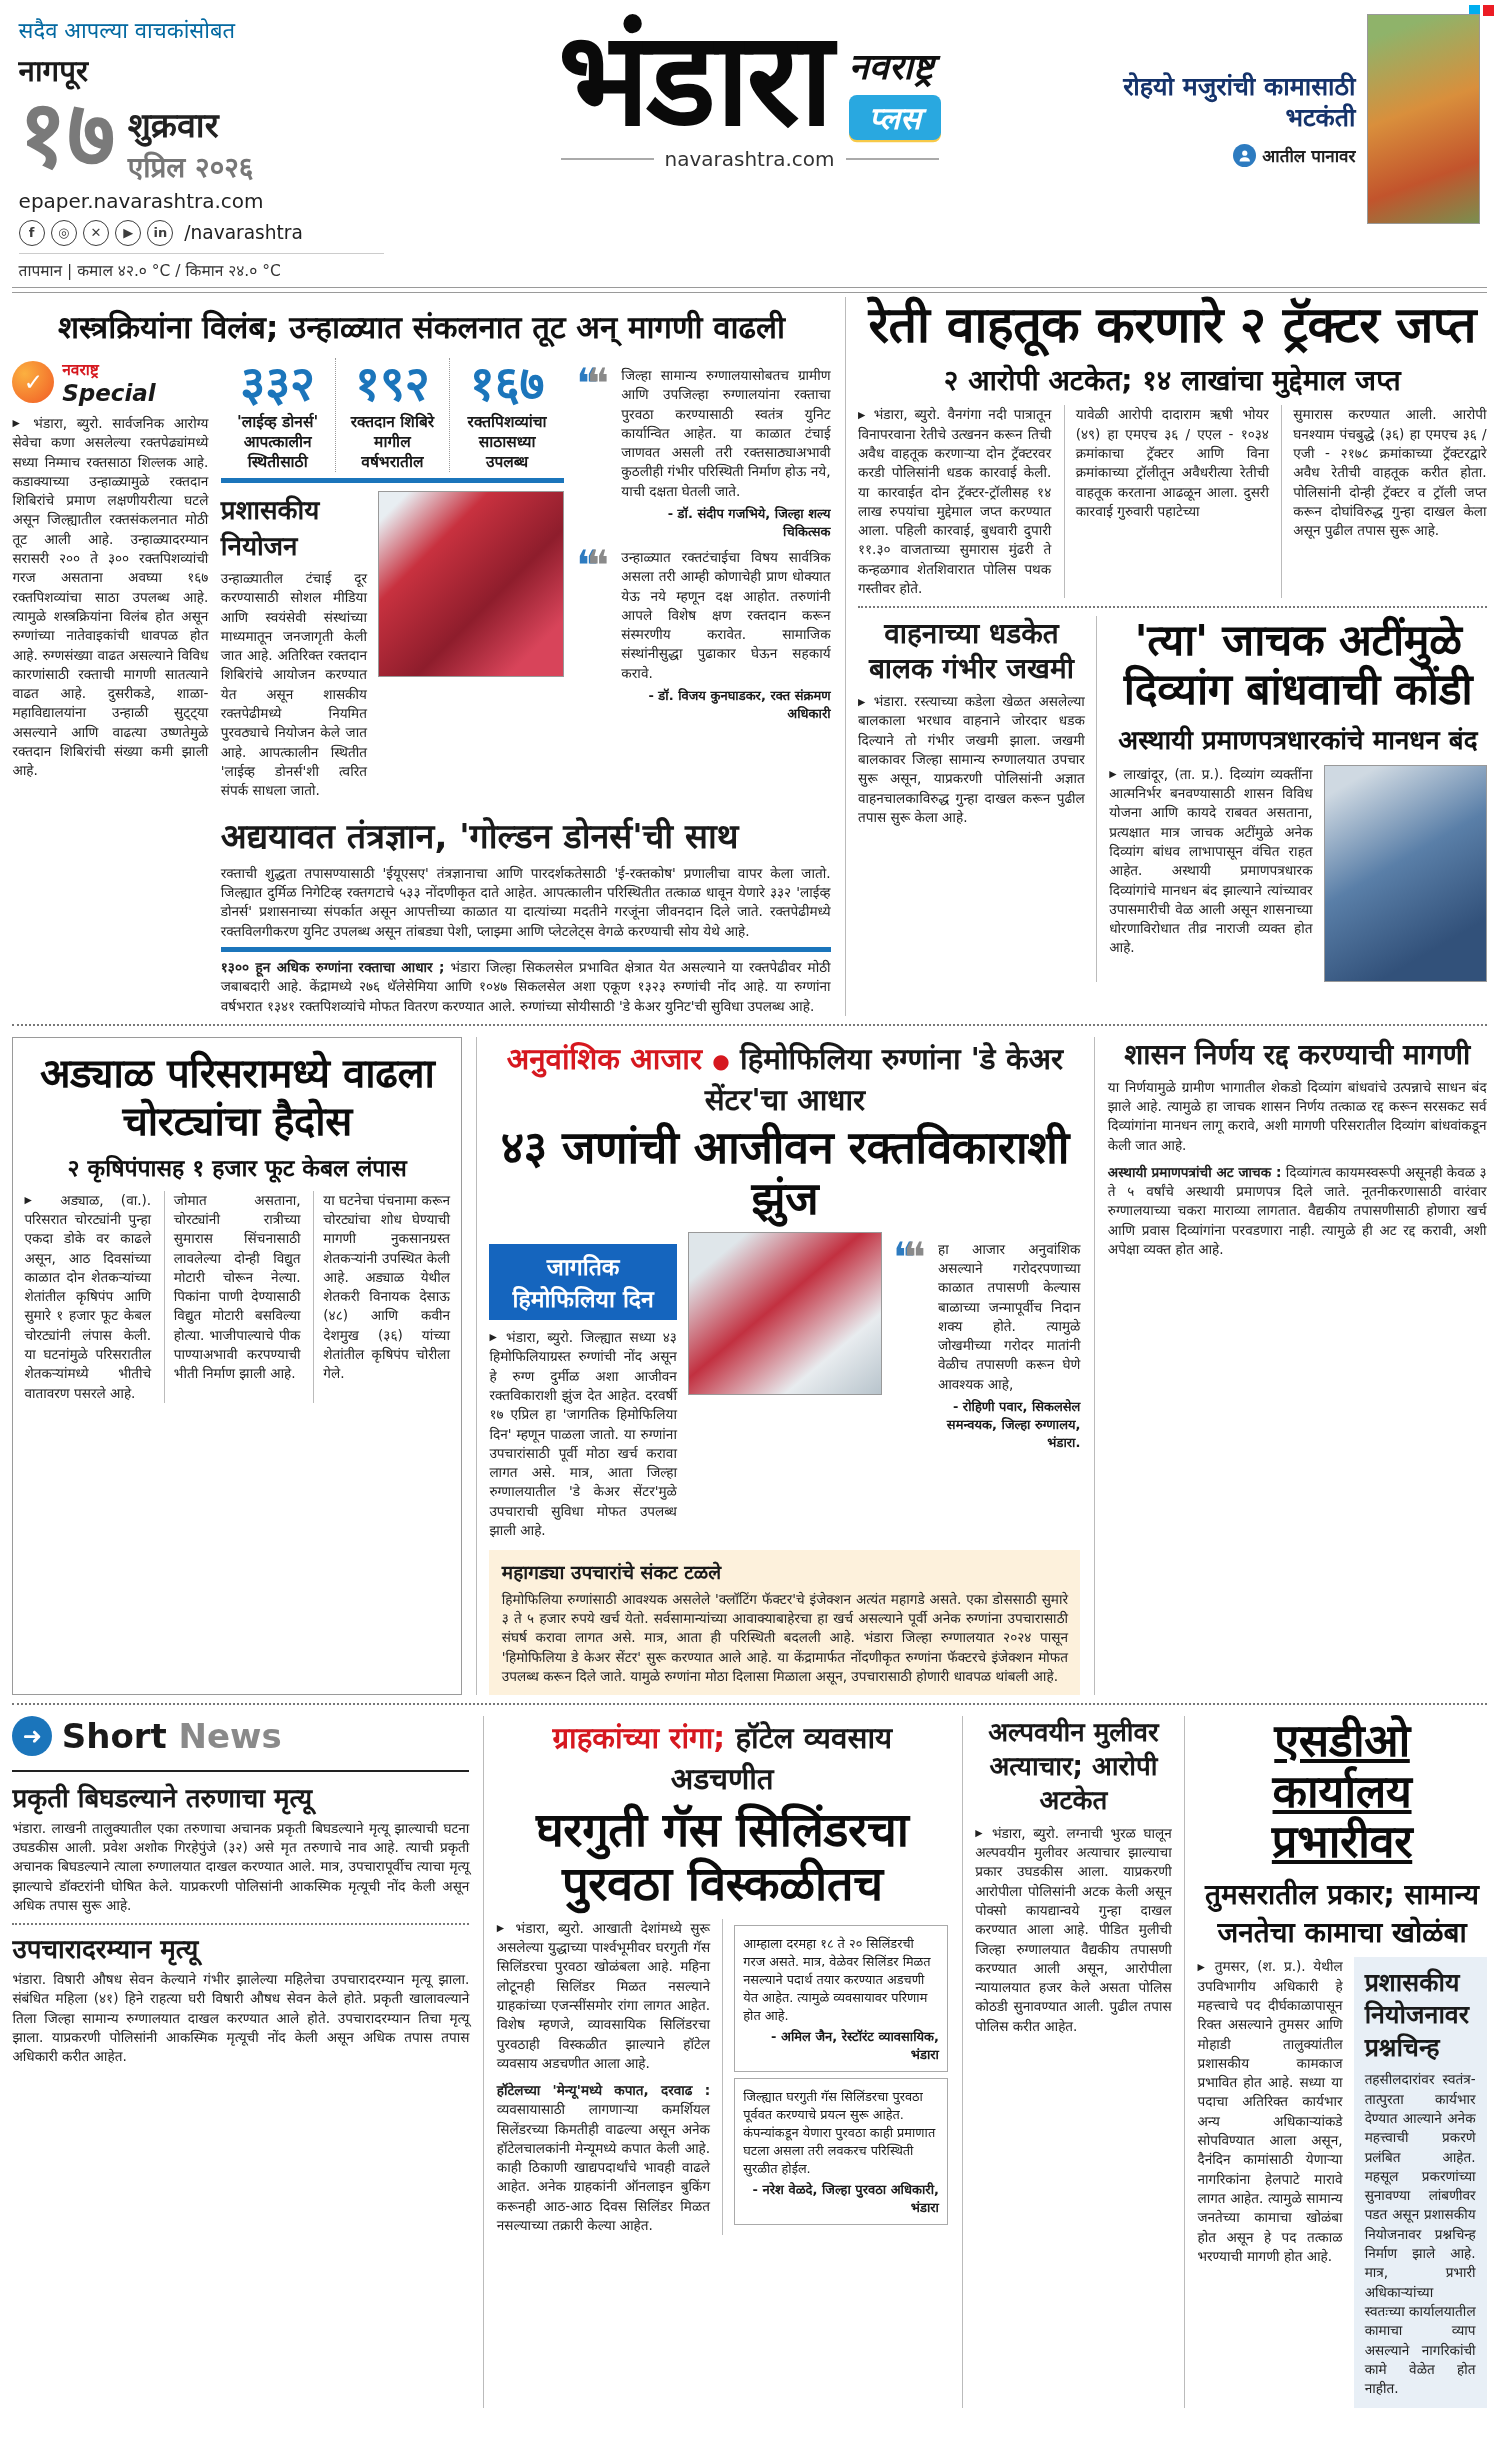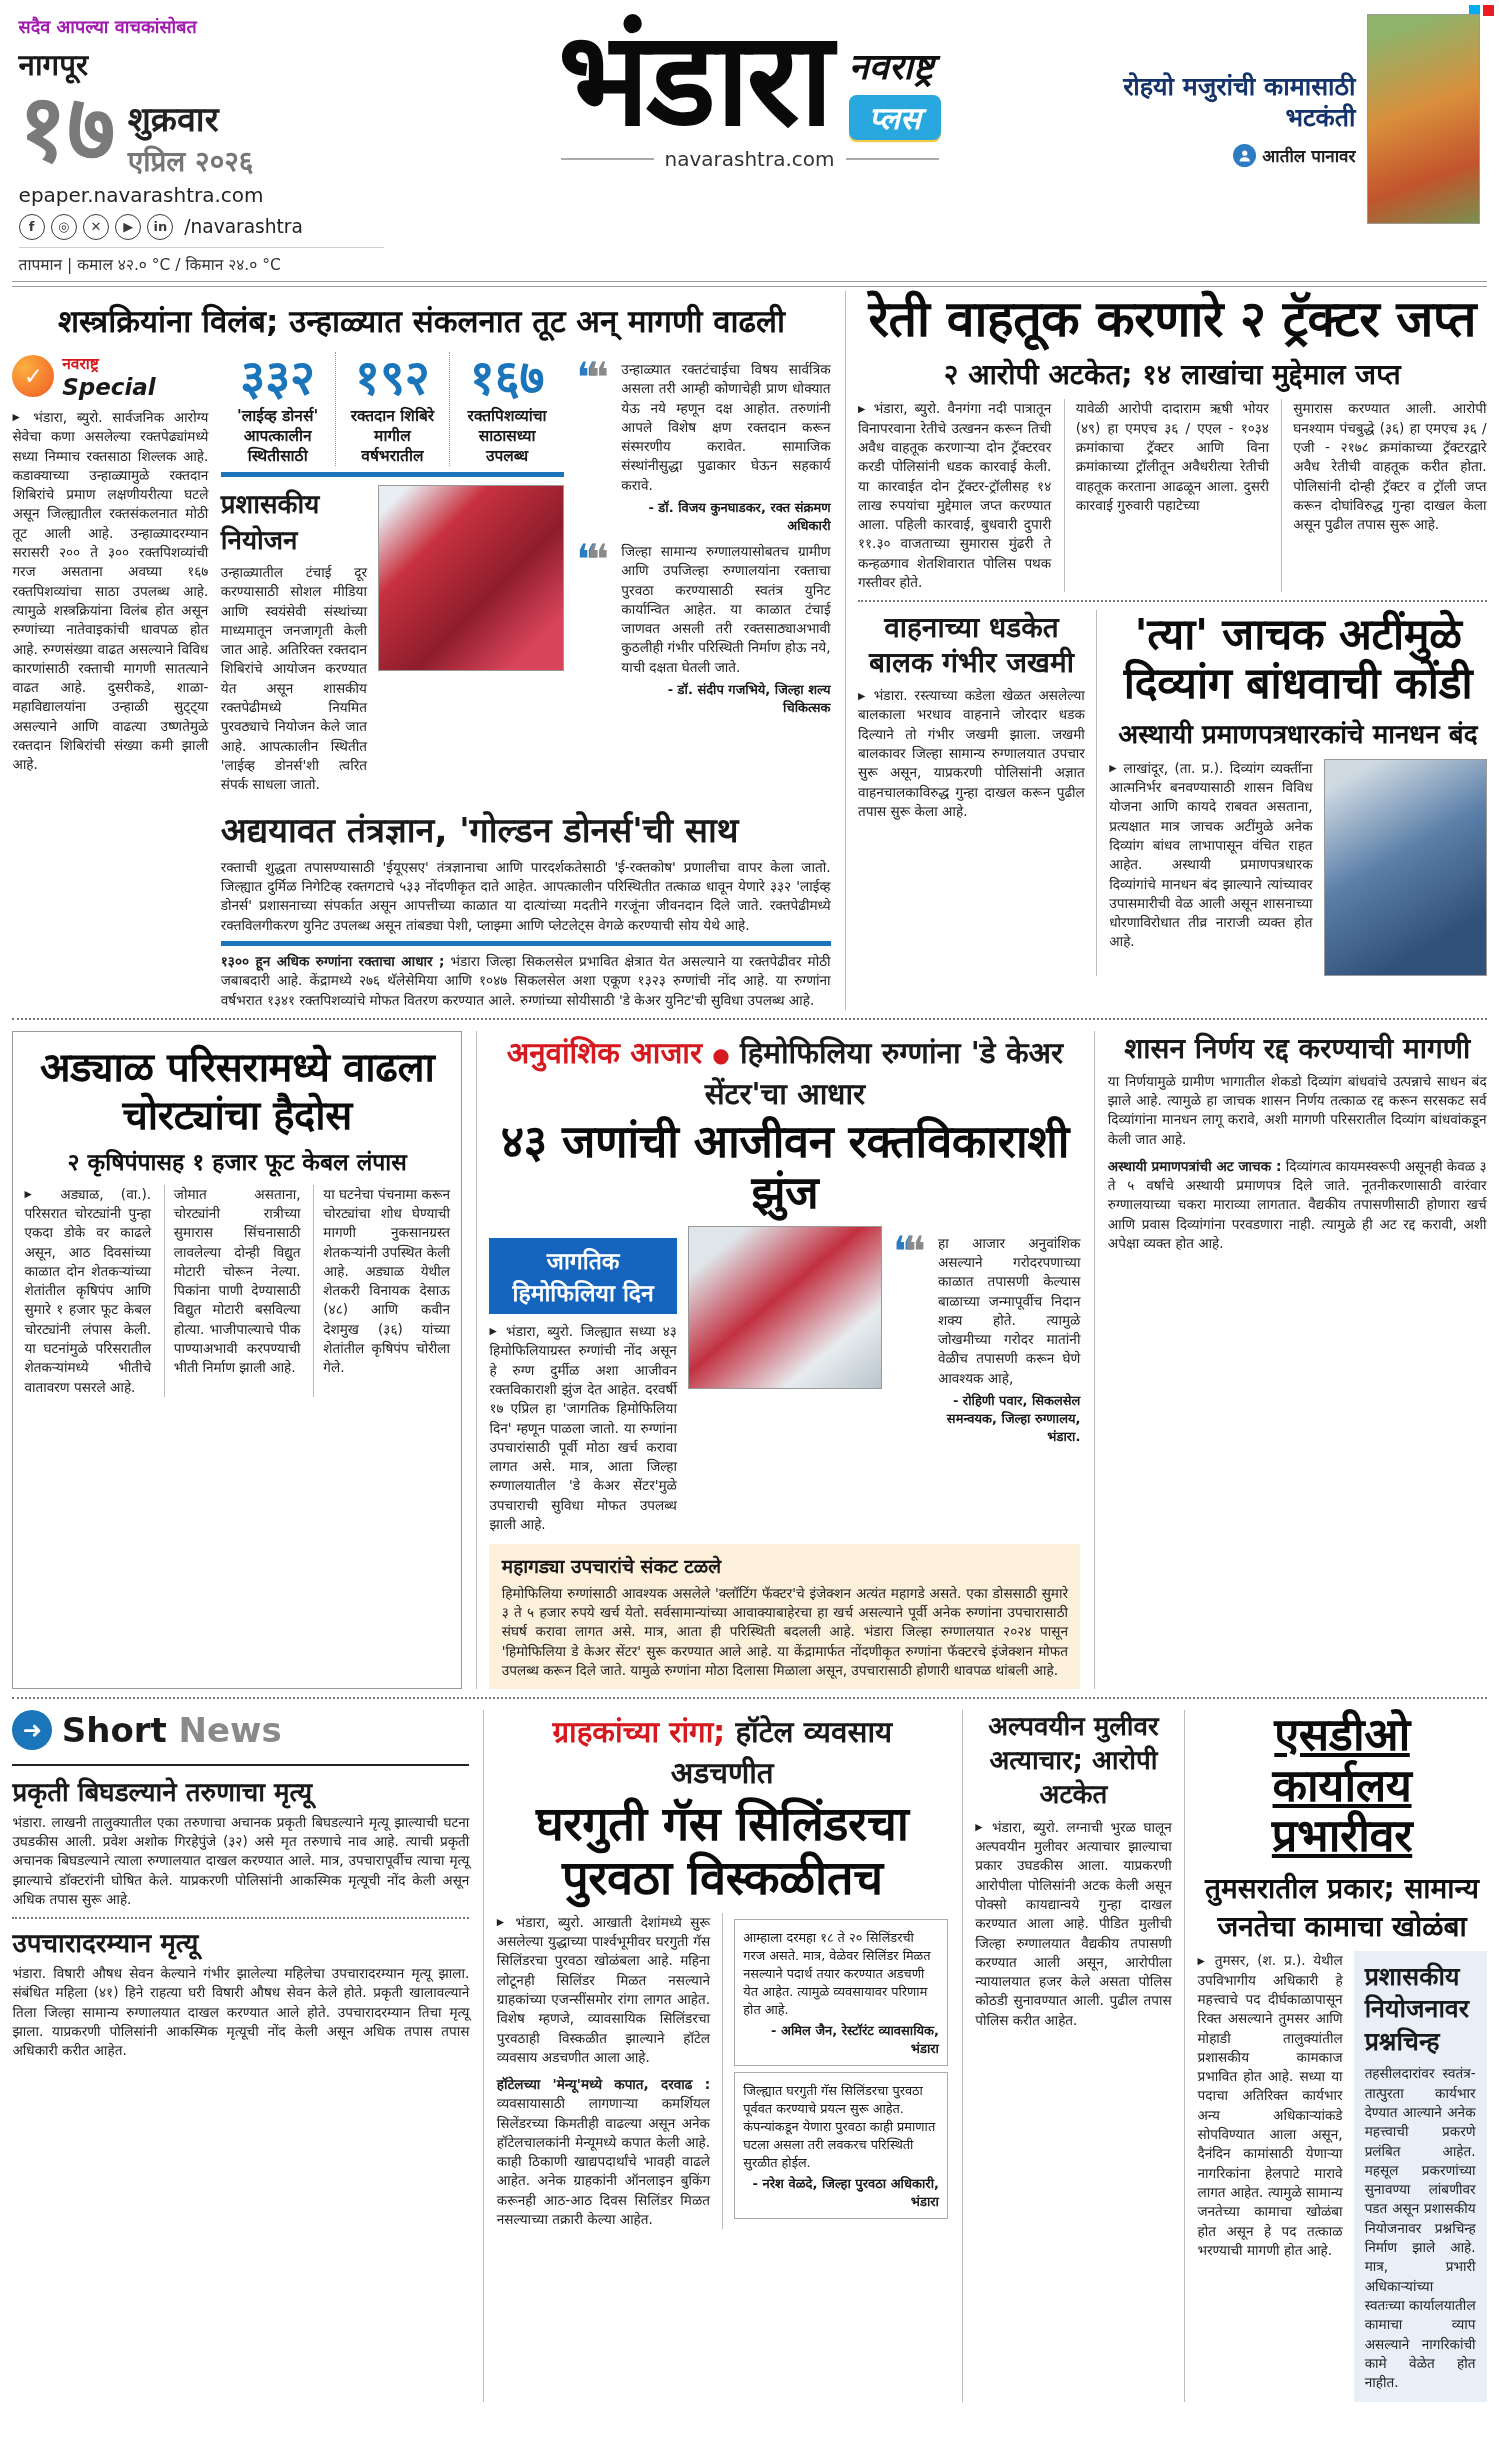--- a/index.html
+++ b/index.html
@@ -22,21 +22,21 @@
   .quote { position:relative; padding-left:45px; margin:7.8px 0; }
   .qm { position:absolute; left:0; top:-3.1px; font-size:42px; line-height:1; }
   .qm::before { content:"❝"; color:#2d7bc0; }
   .qm::after { content:"❝"; color:#8a8a8a; margin-left:-12.4px; }
   .cols3 { display:flex; gap:12.4px; }
   .cols3 > div { flex:1; }
   .vline { border-left:0.8px solid #bbb; }
   
   .hdr { display:flex; align-items:flex-start; gap:15.5px; padding:4.7px 6.2px 1.6px; }
   .hdr-left { width:365px; }
-  .tagline { font-size:18px; color:#a21caf; font-weight:700; }
+  .tagline { font-size:22px; color:#0369a1; font-weight:400; }
   .city { font-size:29.5px; font-weight:800; margin-top:4.7px; }
   .daterow { display:flex; gap:12.4px; align-items:flex-start; }
   .daynum { font-size:93px; font-weight:800; color:#7a7a7a; line-height:.95; }
   .weekday { font-size:34px; font-weight:800; color:#222; margin-top:11px; }
   .monthyear { font-size:28px; color:#777; font-weight:700; }
   .epaper { font-size:20px; color:#222; margin-top:4.7px; }
   .socrow { display:flex; align-items:center; gap:6.2px; margin-top:6.2px; }
   .soc { width:26px; height:26px; border:1.9px solid #3c3c3c; border-radius:50%; color:#3c3c3c;
          display:inline-flex; align-items:center; justify-content:center; font-size:13px; font-weight:800; }
   .handle { font-size:18.6px; color:#222; margin-left:4.7px; }
@@ -229,27 +229,27 @@
                 <div class="admin">
                   <div class="admin-head">प्रशासकीय नियोजन</div>
                   <p class="body-txt">उन्हाळ्यातील टंचाई दूर करण्यासाठी सोशल मीडिया आणि स्वयंसेवी संस्थांच्या माध्यमातून जनजागृती केली जात आहे. अतिरिक्त रक्तदान शिबिरांचे आयोजन करण्यात येत असून शासकीय रक्तपेढीमध्ये नियमित पुरवठ्याचे नियोजन केले जात आहे. आपत्कालीन स्थितीत 'लाईव्ह डोनर्स'शी त्वरित संपर्क साधला जातो.</p>
                 </div>
                 <div class="blood-photo photo"></div>
               </div>
             </div>
             <div style="flex:1;">
               <div class="quote">
                 <span class="qm"></span>
-                <p class="body-txt">उन्हाळ्यात रक्तटंचाईचा विषय सार्वत्रिक असला तरी आम्ही कोणाचेही प्राण धोक्यात येऊ नये म्हणून दक्ष आहोत. तरुणांनी आपले विशेष क्षण रक्तदान करून संस्मरणीय करावेत. सामाजिक संस्थांनीसुद्धा पुढाकार घेऊन सहकार्य करावे.</p>
-                <div class="attr">- डॉ. विजय कुनघाडकर, रक्त संक्रमण अधिकारी</div>
+                <p class="body-txt">जिल्हा सामान्य रुग्णालयासोबतच ग्रामीण आणि उपजिल्हा रुग्णालयांना रक्ताचा पुरवठा करण्यासाठी स्वतंत्र युनिट कार्यान्वित आहेत. या काळात टंचाई जाणवत असली तरी रक्तसाठ्याअभावी कुठलीही गंभीर परिस्थिती निर्माण होऊ नये, याची दक्षता घेतली जाते.</p>
+                <div class="attr">- डॉ. संदीप गजभिये, जिल्हा शल्य चिकित्सक</div>
               </div>
               <div class="quote">
                 <span class="qm"></span>
-                <p class="body-txt">जिल्हा सामान्य रुग्णालयासोबतच ग्रामीण आणि उपजिल्हा रुग्णालयांना रक्ताचा पुरवठा करण्यासाठी स्वतंत्र युनिट कार्यान्वित आहेत. या काळात टंचाई जाणवत असली तरी रक्तसाठ्याअभावी कुठलीही गंभीर परिस्थिती निर्माण होऊ नये, याची दक्षता घेतली जाते.</p>
-                <div class="attr">- डॉ. संदीप गजभिये, जिल्हा शल्य चिकित्सक</div>
+                <p class="body-txt">उन्हाळ्यात रक्तटंचाईचा विषय सार्वत्रिक असला तरी आम्ही कोणाचेही प्राण धोक्यात येऊ नये म्हणून दक्ष आहोत. तरुणांनी आपले विशेष क्षण रक्तदान करून संस्मरणीय करावेत. सामाजिक संस्थांनीसुद्धा पुढाकार घेऊन सहकार्य करावे.</p>
+                <div class="attr">- डॉ. विजय कुनघाडकर, रक्त संक्रमण अधिकारी</div>
               </div>
             </div>
           </div>
           <h2 class="tech-head">अद्ययावत तंत्रज्ञान, 'गोल्डन डोनर्स'ची साथ</h2>
           <p class="body-txt">रक्ताची शुद्धता तपासण्यासाठी 'ईयूएसए' तंत्रज्ञानाचा आणि पारदर्शकतेसाठी 'ई-रक्तकोष' प्रणालीचा वापर केला जातो. जिल्ह्यात दुर्मिळ निगेटिव्ह रक्तगटाचे ५३३ नोंदणीकृत दाते आहेत. आपत्कालीन परिस्थितीत तत्काळ धावून येणारे ३३२ 'लाईव्ह डोनर्स' प्रशासनाच्या संपर्कात असून आपत्तीच्या काळात या दात्यांच्या मदतीने गरजूंना जीवनदान दिले जाते. रक्तपेढीमध्ये रक्तविलगीकरण युनिट उपलब्ध असून तांबड्या पेशी, प्लाझ्मा आणि प्लेटलेट्स वेगळे करण्याची सोय येथे आहे.</p>
           <div class="rule-blue"></div>
           <p class="body-txt sickle">
             <b>१३०० हून अधिक रुग्णांना रक्ताचा आधार ;</b>
             <span>भंडारा जिल्हा सिकलसेल प्रभावित क्षेत्रात येत असल्याने या रक्तपेढीवर मोठी जबाबदारी आहे. केंद्रामध्ये २७६ थॅलेसेमिया आणि १०४७ सिकलसेल अशा एकूण १३२३ रुग्णांची नोंद आहे. या रुग्णांना वर्षभरात १३४१ रक्तपिशव्यांचे मोफत वितरण करण्यात आले. रुग्णांच्या सोयीसाठी 'डे केअर युनिट'ची सुविधा उपलब्ध आहे.</span>
           </p>

